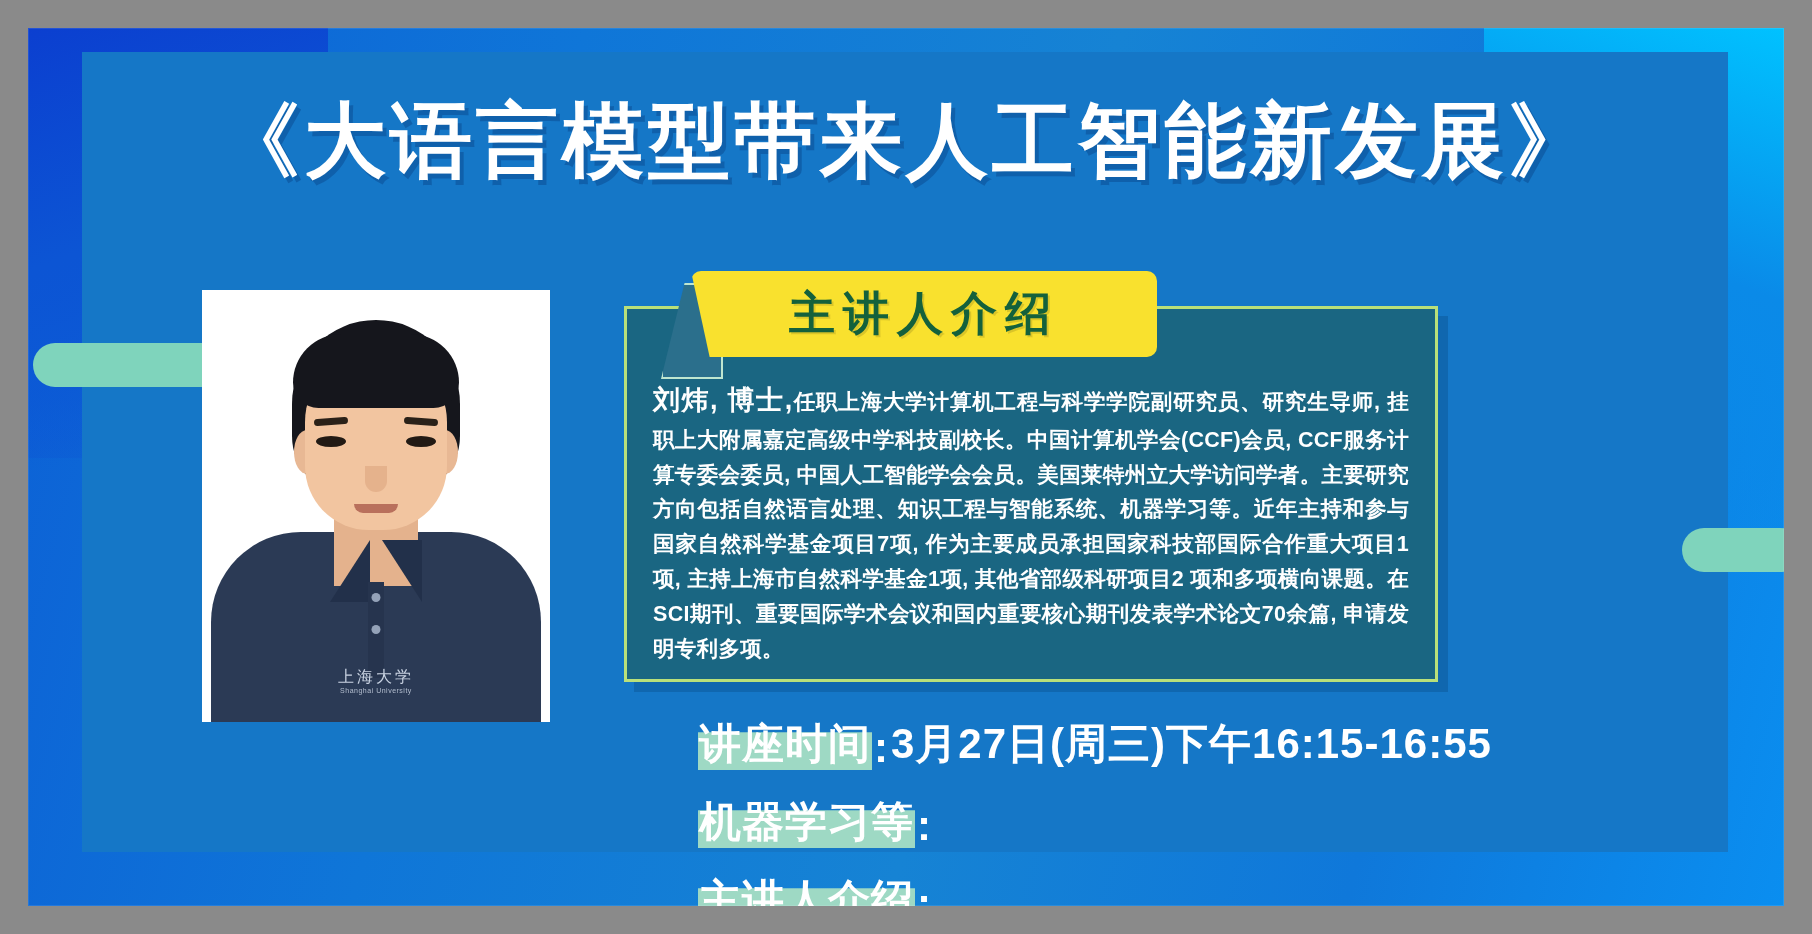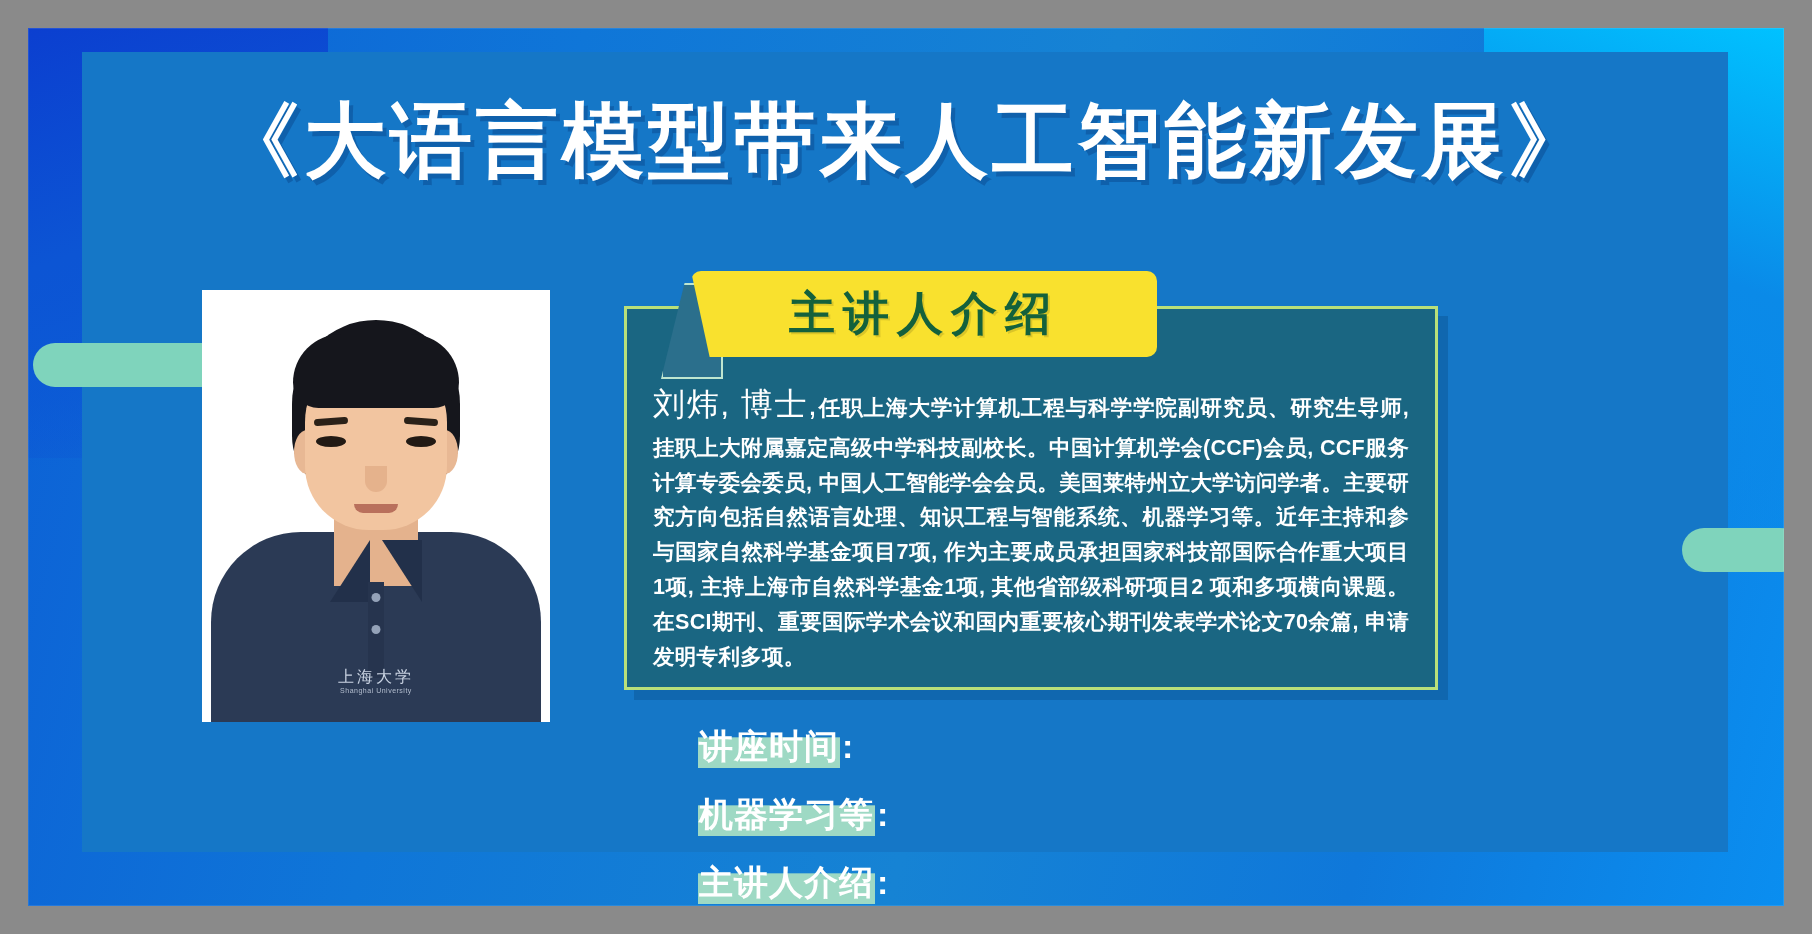--- a/index.html
+++ b/index.html
@@ -209,35 +209,35 @@
 
   .bio-text{
     color:#ffffff;
     font-size:21.5px;
     line-height:1.62;
     letter-spacing:.3px;
     text-align:justify;
     font-weight:bold;
   }
   .bio-text .lead{
-    font-size:32px;
-    font-weight:normal;
+    font-size:27px;
+    font-weight:bold;
     letter-spacing:1px;
   }
 
   
   .info-list{
     margin-top:34px;
     margin-left:42px;
   }
   .info-row{
     display:flex;
-    align-items:center;
+    align-items:flex-end;
     color:#ffffff;
-    font-size:34px;
+    font-size:42px;
     font-weight:bold;
     letter-spacing:1px;
     margin-bottom:22px;
     white-space:nowrap;
     padding-left:32px;
   }
   .info-label{
     background:linear-gradient(transparent 28%,#9ed9c4 30%,#9ed9c4 96%,transparent 96%);
     padding:0 1px;
   }
@@ -298,20 +298,21 @@
       <div class="bio-text">
         <span class="lead">刘炜, 博士,</span><span>任职上海大学计算机工程与科学学院副研究员、研究生导师, 挂职上大附属嘉定高级中学科技副校长。中国计算机学会(CCF)会员, CCF服务计算专委会委员, 中国人工智能学会会员。美国莱特州立大学访问学者。主要研究方向包括自然语言处理、知识工程与智能系统、机器学习等。近年主持和参与国家自然科学基金项目7项, 作为主要成员承担国家科技部国际合作重大项目1项, 主持上海市自然科学基金1项, 其他省部级科研项目2 项和多项横向课题。在SCI期刊、重要国际学术会议和国内重要核心期刊发表学术论文70余篇, 申请发明专利多项。</span>
       </div>
     </div>
 
     <div class="info-list">
 
       <div class="info-row">
         <span class="info-label">讲座时间</span>
         <span class="info-sep">:</span>
+        <span class="info-value">3月27日(周三)下午16:15-16:55</span>
       </div>
 
       <div class="info-row">
         <span class="info-label">机器学习等</span>
         <span class="info-sep">:</span>
       </div>
 
       <div class="info-row">
         <span class="info-label">主讲人介绍</span>
         <span class="info-sep">:</span>

